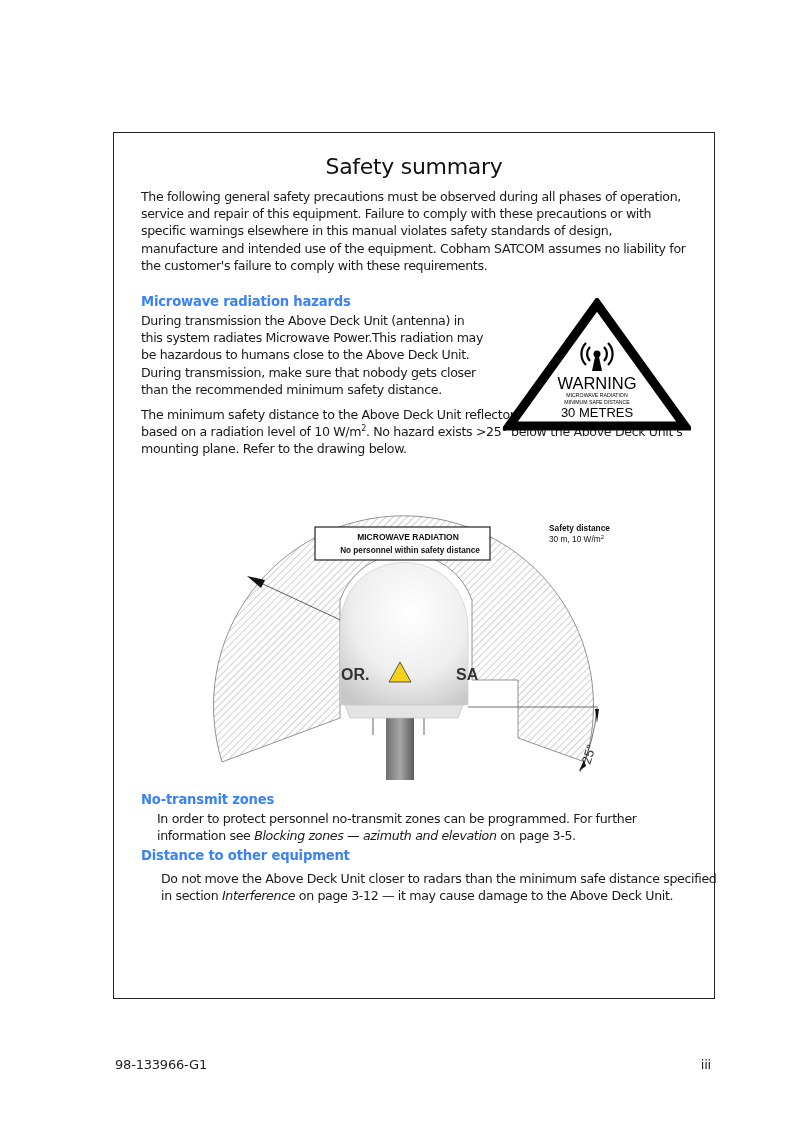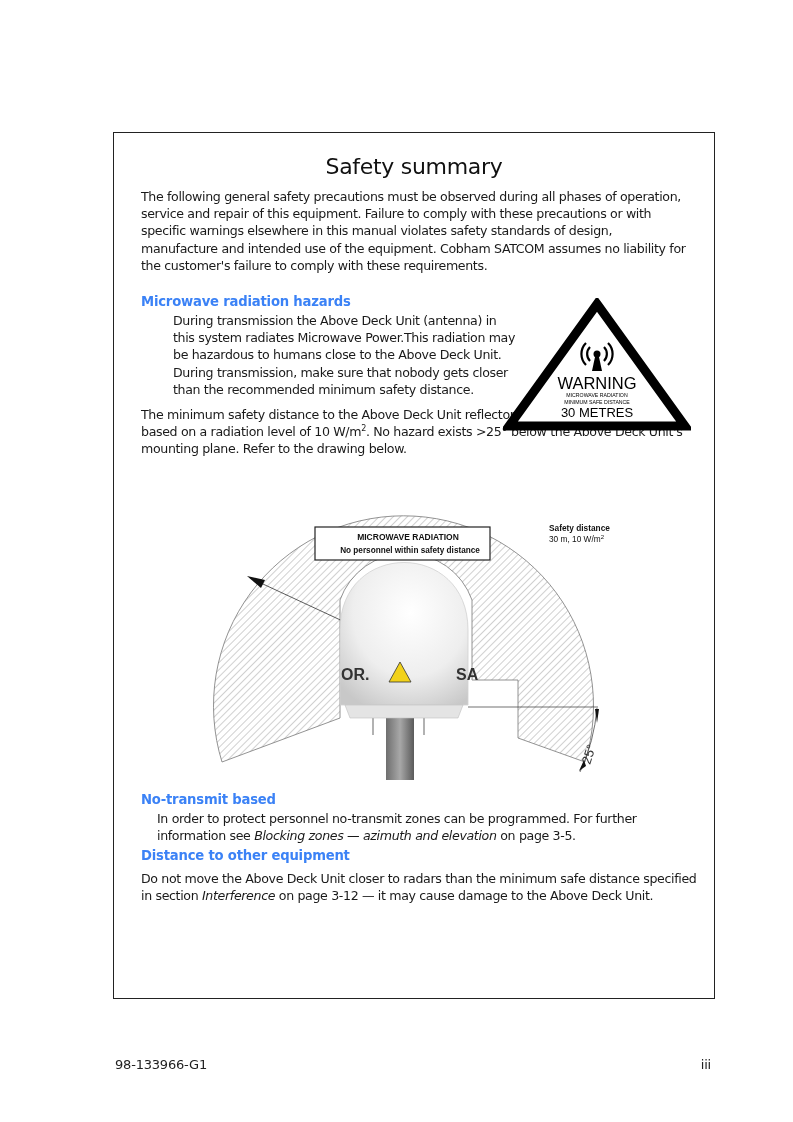--- a/index.html
+++ b/index.html
@@ -8,26 +8,26 @@
   .frame { position: absolute; left: 113px; top: 132px; width: 602px; height: 867px;
            border: 1.5px solid #222; box-sizing: border-box; }
   .title { position: absolute; left: 113px; width: 602px; top: 154px; text-align: center;
            font-size: 22px; letter-spacing: -0.3px; color: #111; }
   .para { position: absolute; left: 141px; font-size: 12.6px; line-height: 17.2px;
           letter-spacing: -0.35px; color: #1a1a1a; margin: 0; }
   .heading { position: absolute; left: 141px; font-size: 13.2px; font-weight: bold;
              letter-spacing: -0.2px; color: #3b82f6; margin: 0; }
   .p-intro { top: 188px; width: 548px; }
   .h-micro { top: 294px; }
-  .p-micro1 { top: 312px; width: 345px; margin-left: 32px; }
+  .p-micro1 { top: 312px; width: 345px; }
   .p-micro2 { top: 406px; width: 548px; }
   .h-notx { top: 792px; }
   .p-notx { top: 810px; width: 548px; margin-left: 16px; }
   .h-dist { top: 848px; }
-  .p-dist { top: 870px; width: 560px; }
+  .p-dist { top: 870px; width: 560px; margin-left: 20px; }
   .footer { position: absolute; top: 1057px; font-size: 13px; color: #222; letter-spacing: -0.2px; }
   .footer-left { left: 115px; }
   .footer-right { right: 82px; }
   .warning-sign { position: absolute; left: 503px; top: 298px; width: 188px; height: 134px; }
   .diagram { position: absolute; left: 210px; top: 480px; width: 400px; height: 300px; }
   em { font-style: italic; }
   sup { font-size: 8px; vertical-align: super; line-height: 0; }
 </style>
 </head>
 <body>
@@ -99,20 +99,20 @@
   <text x="339" y="51" font-family="Liberation Sans, sans-serif" font-size="8.3" font-weight="bold" fill="#111">Safety distance:</text>
   <text x="339" y="62" font-family="Liberation Sans, sans-serif" font-size="8.3" fill="#111"><tspan>30 m, 10 W/m</tspan><tspan dy="-3" font-size="6">2</tspan></text>
 
   <line x1="258" y1="227" x2="388" y2="227" stroke="#333" stroke-width="0.7"></line>
   <path d="M 387,228 A 190,190 0 0,1 370,292" fill="none" stroke="#333" stroke-width="0.7"></path>
   <polygon points="385,229 389,229 387,243" fill="#111"></polygon>
   <polygon points="369,291 374,280 376,286" fill="#111"></polygon>
   <text x="0" y="0" font-family="Liberation Sans, sans-serif" font-size="13" fill="#333" transform="translate(380,285) rotate(-72)">25°</text>
 </svg>
 
-<h2 class="heading h-notx">No-transmit based</h2>
+<h2 class="heading h-notx">No-transmit zones</h2>
 <p class="para p-notx"><span>In order to protect personnel no-transmit zones can be programmed. For further information see </span><em>Blocking zones — azimuth and elevation</em><span> on page 3-5.</span></p>
 
 <h2 class="heading h-dist">Distance to other equipment</h2>
 <p class="para p-dist"><span>Do not move the Above Deck Unit closer to radars than the minimum safe distance specified in section </span><em>Interference</em><span> on page 3-12 — it may cause damage to the Above Deck Unit.</span></p>
 
 <div class="footer footer-left">98-133966-G1</div>
 <div class="footer footer-right">iii</div>
 
 </body></html>

